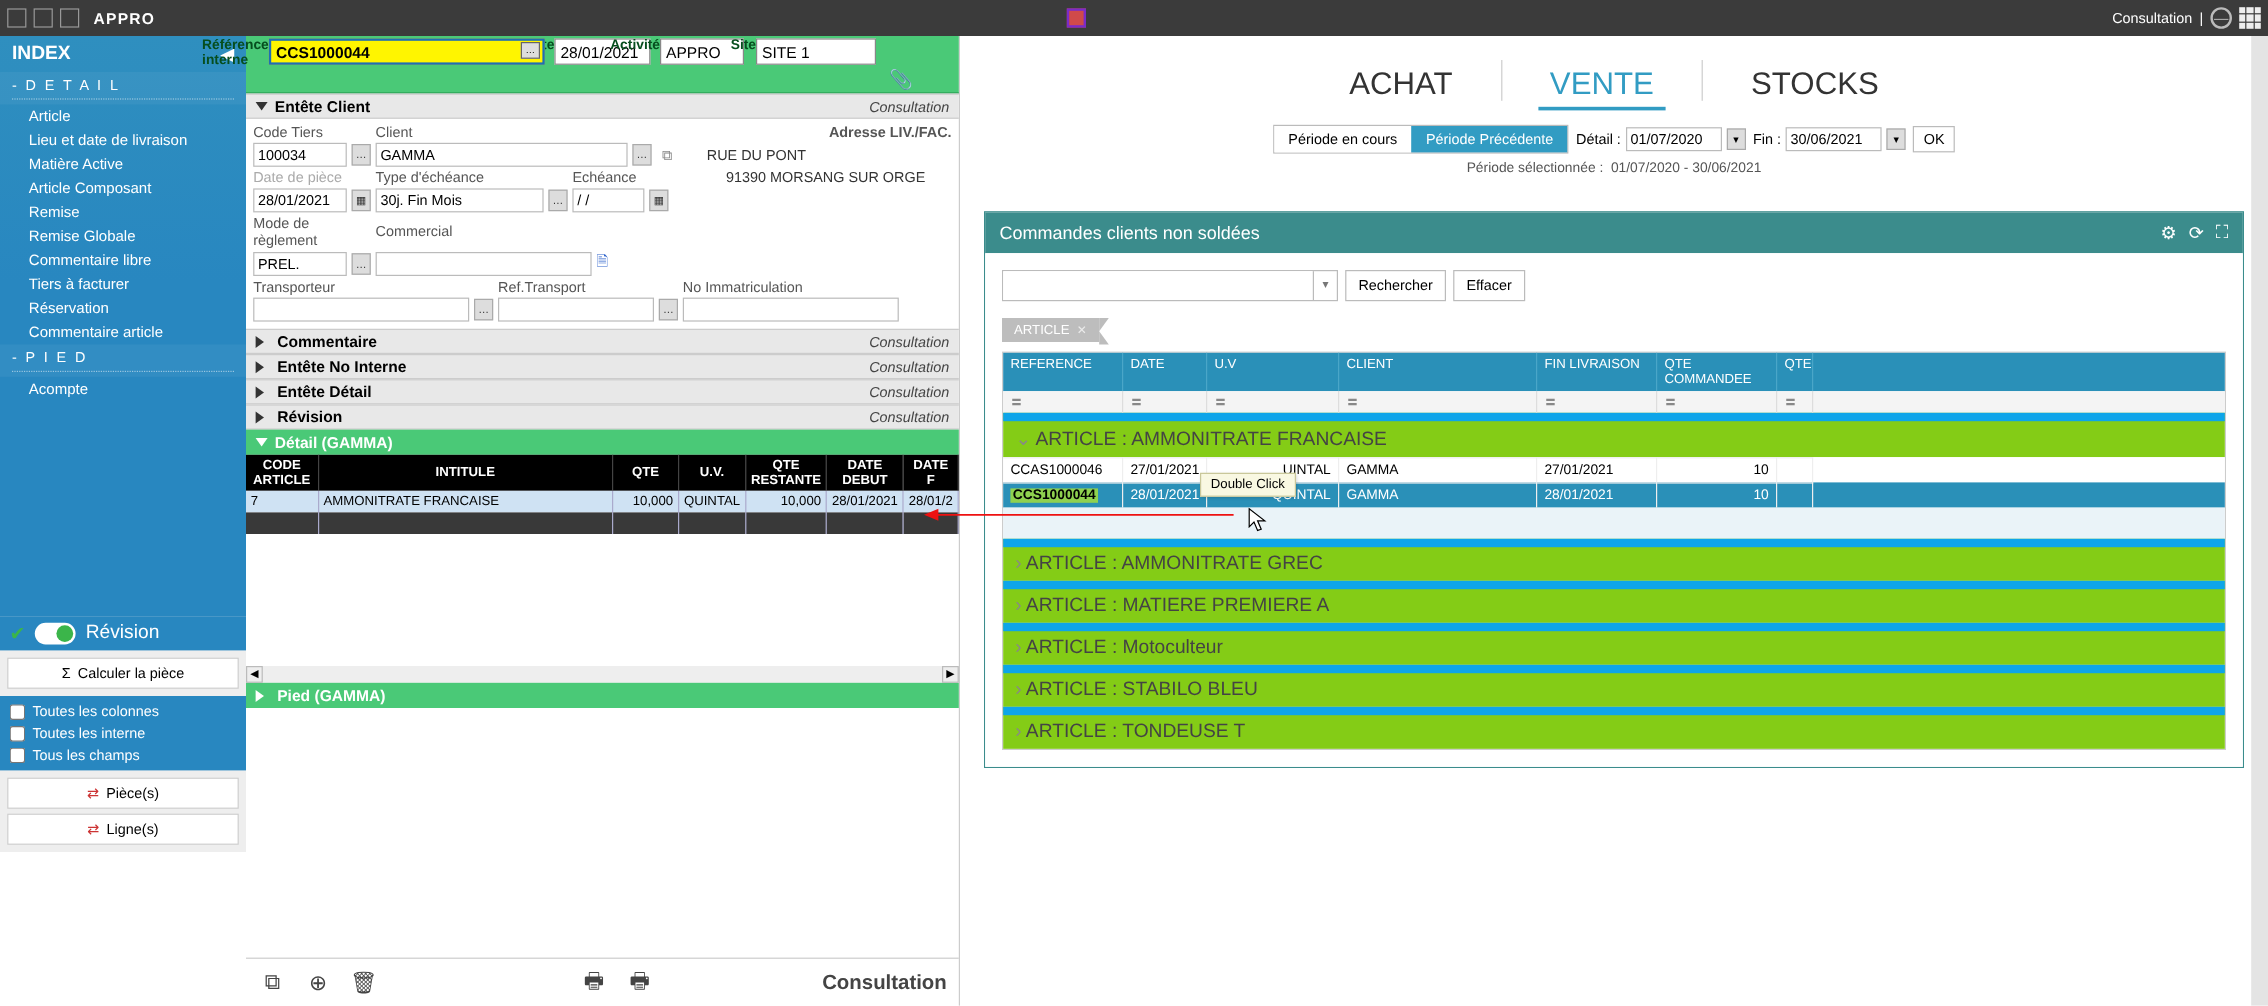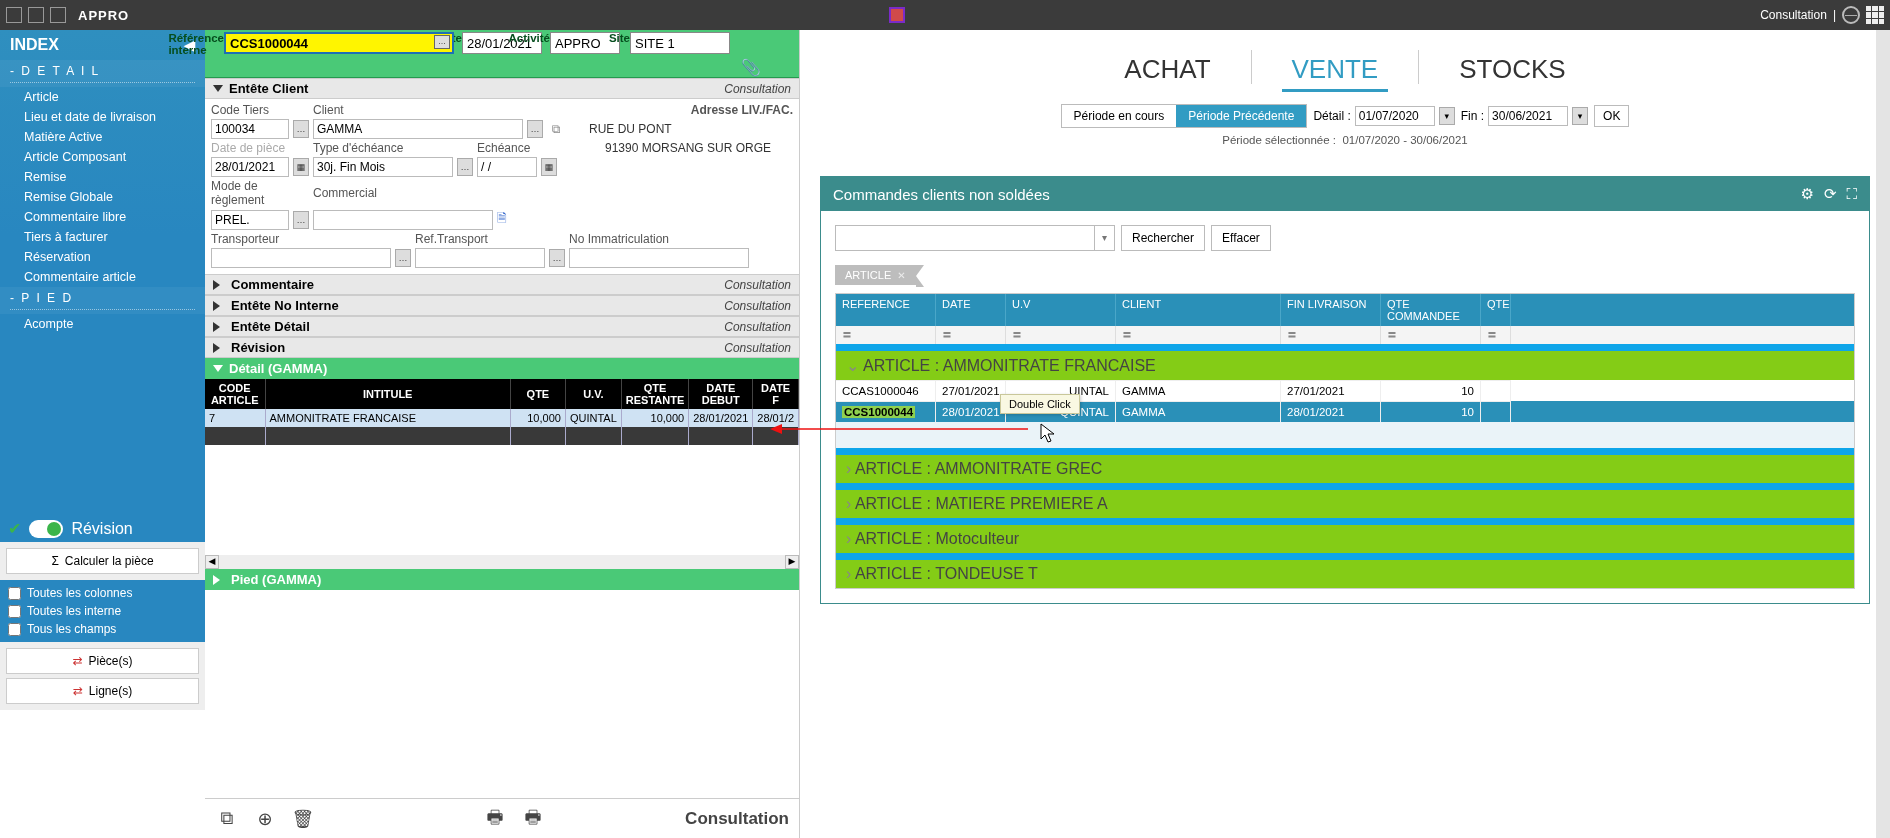--- a/index.html
+++ b/index.html
@@ -483,20 +483,21 @@
           <div style="text-align:right">QUINTAL</div>
           <div>GAMMA</div>
           <div>28/01/2021</div>
           <div style="text-align:right">10</div>
           <div></div>
         </div>
         <div style="height:26px;background:#eaf3f8"></div>
         <div class="grp">ARTICLE : AMMONITRATE GREC</div>
         <div class="grp">ARTICLE : MATIERE PREMIERE A</div>
         <div class="grp">ARTICLE : Motoculteur</div>
+        <div class="grp">ARTICLE : STABILO BLEU</div>
         <div class="grp">ARTICLE : TONDEUSE T</div>
       </div>
     </div>
   </div>
 </div>
 
 <div class="tip" style="left:1000px;top:394px">Double Click</div>
 
 <svg class="cursor" style="left:1040px;top:423px" viewBox="0 0 16 22">
     <path d="M1 1 L1 16 L5 12 L8 19 L11 18 L8 11 L14 11 Z" fill="#fff" stroke="#000"></path>

